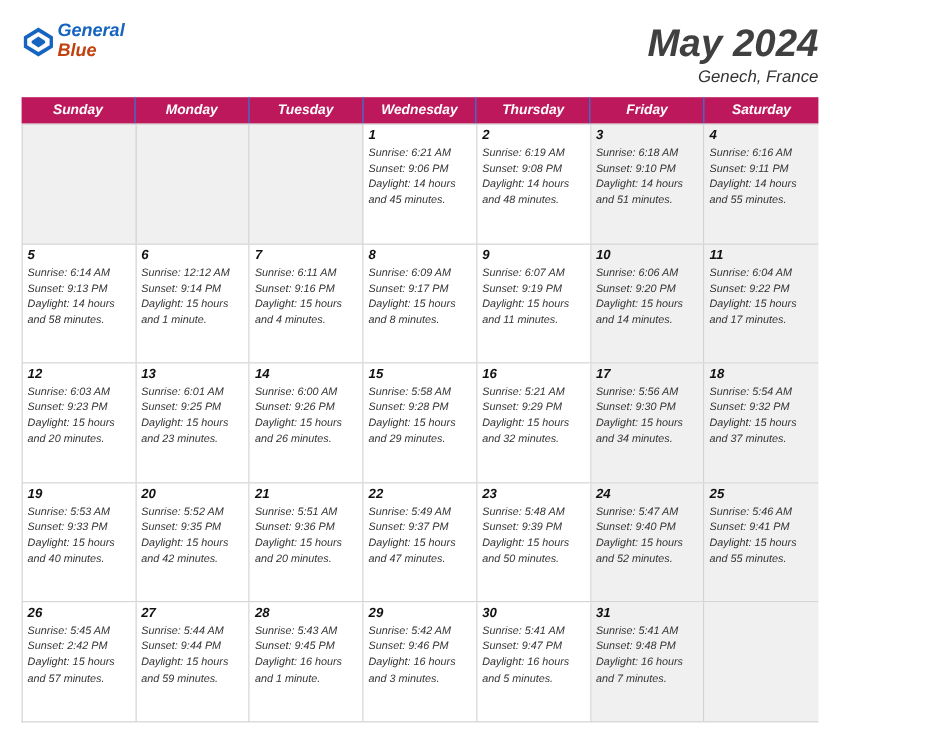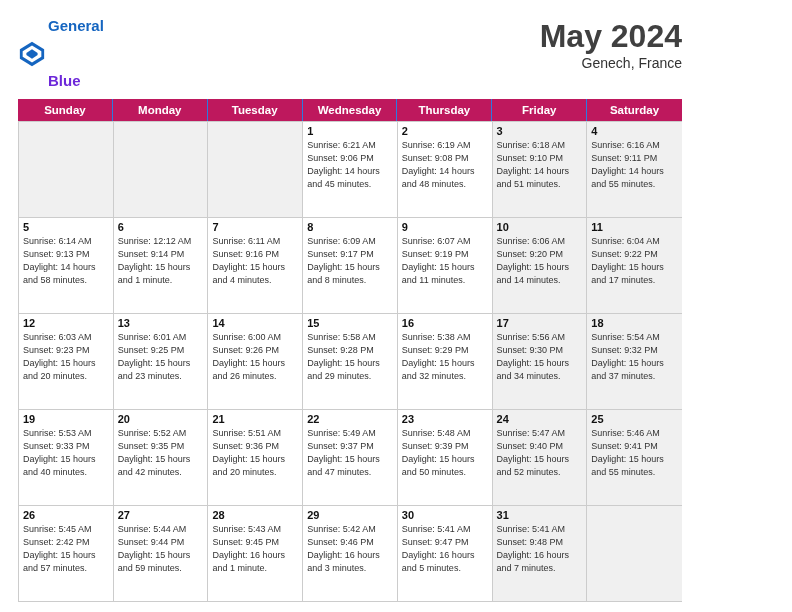--- a/index.html
+++ b/index.html
@@ -9,20 +9,21 @@
       font-family: Arial, Helvetica, sans-serif;
       background: #fff;
       overflow: hidden;
     }
     .page {
       width: 716px;
       height: 612px;
       padding: 18px 34px 10px 18px;
       display: flex;
       flex-direction: column;
+      font-style: italic;
     }
     .header {
       display: flex;
       justify-content: space-between;
       align-items: flex-start;
       margin-bottom: 10px;
     }
     .logo {
       display: flex;
       align-items: center;
@@ -104,21 +105,21 @@
 <div class="page">
   <div class="header">
     <div class="logo">
       <svg class="logo-icon" viewBox="0 0 30 30">
         <polygon points="15,2 28,10 28,20 15,28 2,20 2,10" fill="#1565c0"></polygon>
         <polygon points="15,6 25,12 25,18 15,24 5,18 5,12" fill="#fff"></polygon>
         <polygon points="15,10 21,14 21,16 15,20 9,16 9,14" fill="#1565c0"></polygon>
       </svg>
       <div>
         <div style="font-size:15px;font-weight:bold;color:#1565c0;line-height:1.1;">General</div>
-        <div style="font-size:15px;font-weight:bold;color:#6d28d9;line-height:1.1;margin-top:38px;">Blue</div>
+        <div style="font-size:15px;font-weight:bold;color:#c2410c;line-height:1.1;">Blue</div>
       </div>
     </div>
     <div class="title-block">
       <div class="month-title">May 2024</div>
       <div class="location">Genech, France</div>
     </div>
   </div>
 
   <div class="calendar">
     <div class="cal-header">
@@ -224,21 +225,21 @@
             <div class="cell-line">Daylight: 15 hours and 26 minutes.</div>
           </div>
           <div class="cal-cell">
             <div class="day-num">15</div>
             <div class="cell-line">Sunrise: 5:58 AM</div>
             <div class="cell-line">Sunset: 9:28 PM</div>
             <div class="cell-line">Daylight: 15 hours and 29 minutes.</div>
           </div>
           <div class="cal-cell">
             <div class="day-num">16</div>
-            <div class="cell-line">Sunrise: 5:38 AM</div>
+            <div class="cell-line">Sunrise: 5:21 AM</div>
             <div class="cell-line">Sunset: 9:29 PM</div>
             <div class="cell-line">Daylight: 15 hours and 32 minutes.</div>
           </div>
           <div class="cal-cell shaded">
             <div class="day-num">17</div>
             <div class="cell-line">Sunrise: 5:56 AM</div>
             <div class="cell-line">Sunset: 9:30 PM</div>
             <div class="cell-line">Daylight: 15 hours and 34 minutes.</div>
           </div>
           <div class="cal-cell shaded">

